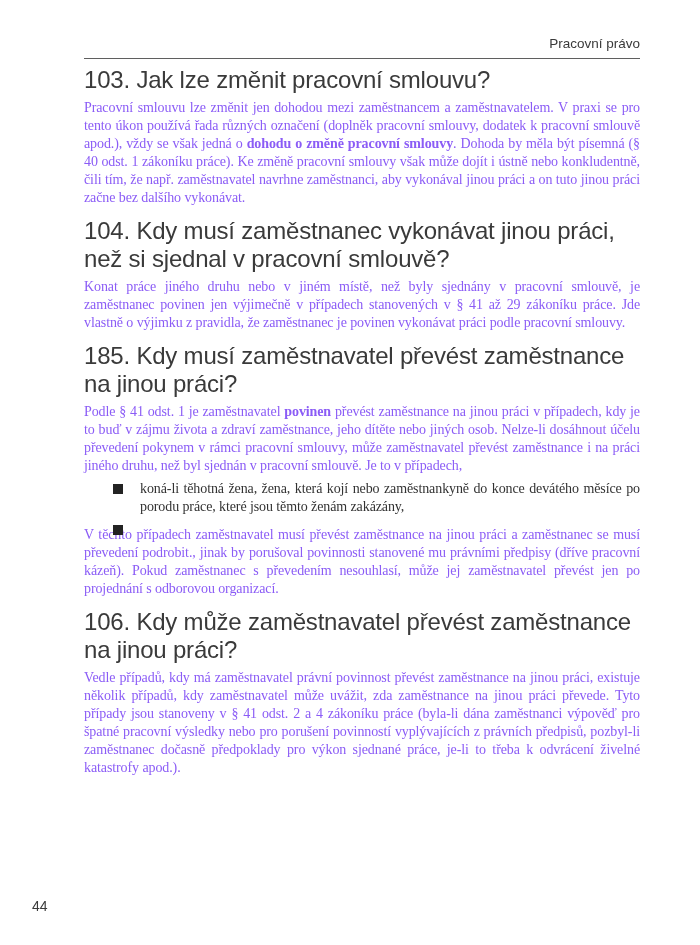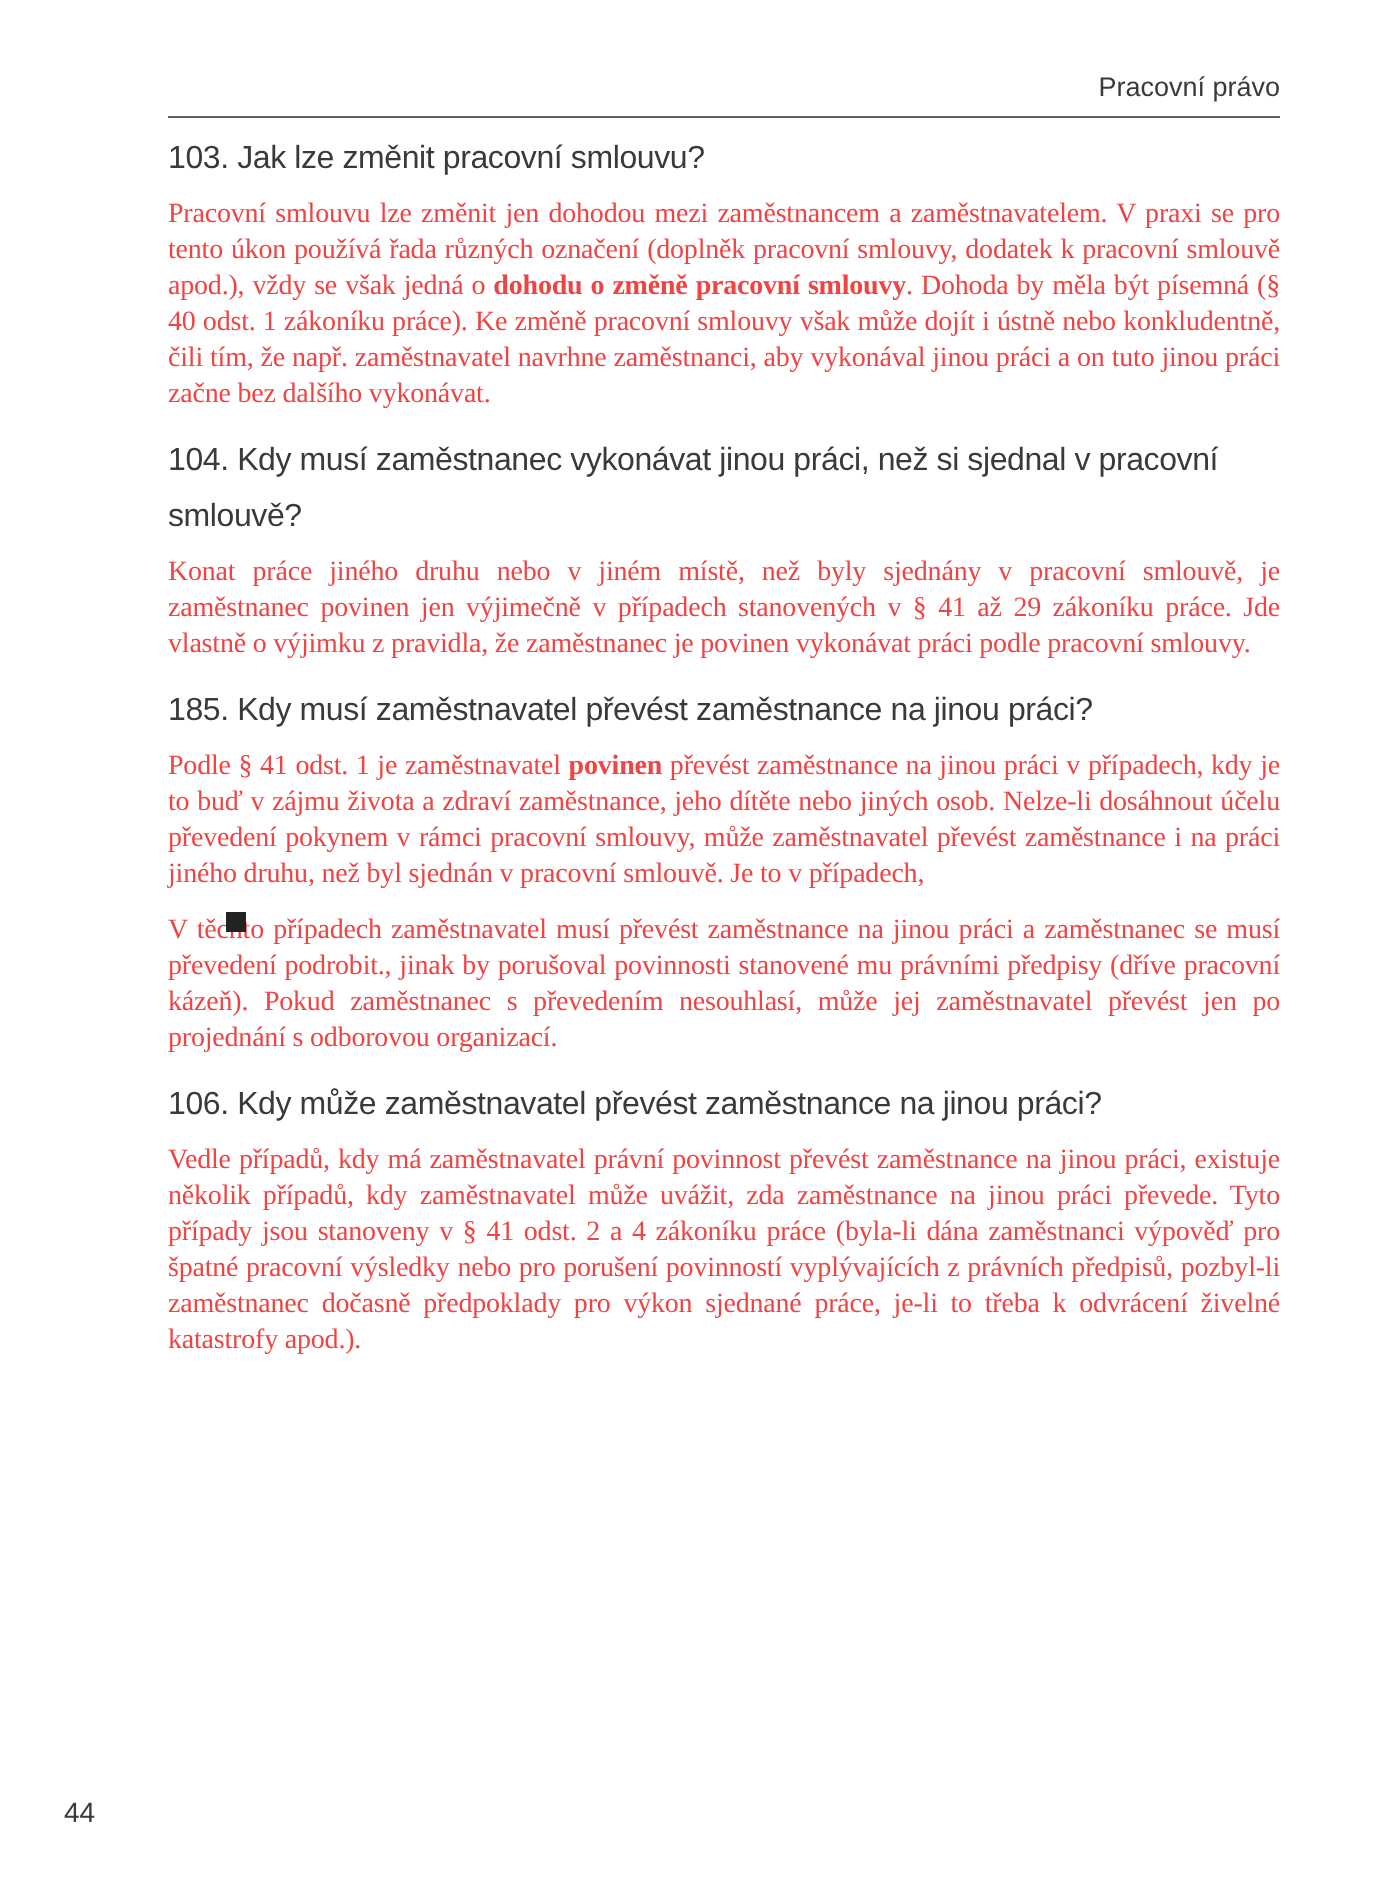--- a/index.html
+++ b/index.html
@@ -19,34 +19,34 @@
     text-align: right;
     font-family: "Liberation Sans", sans-serif;
     font-size: 13.5px;
     color: #3a3a3a;
     padding-bottom: 7px;
     border-bottom: 1.5px solid #5f5f5f;
   }
   h2 {
     font-family: "Liberation Sans", sans-serif;
     font-weight: 400;
-    font-size: 16px;
+    font-size: 24px;
     line-height: 28px;
     letter-spacing: -0.2px;
     color: #3a3a3a;
     margin: 10px 0 5px 0;
   }
   section.first h2 { margin-top: 7px; }
   p.body-text {
     font-family: "Liberation Serif", serif;
     font-size: 14px;
     line-height: 18px;
     letter-spacing: -0.1px;
     text-align: justify;
-    color: #ef4444;
+    color: #8b5cf6;
     margin: 0;
   }
   p.body-text b { font-weight: 700; }
   p.closing { margin-top: 10px; }
   ul.bullet-list {
     list-style: none;
     margin: 5px 0 7px 0;
     padding: 0;
   }
   li.bullet-item {
@@ -93,20 +93,24 @@
 
   <section>
     <h2>185. Kdy musí zaměstnavatel převést zaměstnance na jinou práci?</h2>
     <p class="body-text"><span>Podle § 41 odst. 1 je zaměstnavatel </span><b>povinen</b><span> převést zaměstnance na jinou práci v případech, kdy je to buď v zájmu života a zdraví zaměstnance, jeho dítěte nebo jiných osob. Nelze-li dosáhnout účelu převedení pokynem v rámci pracovní smlouvy, může zaměstnavatel převést zaměstnance i na práci jiného druhu, než byl sjednán v pracovní smlouvě. Je to v případech,</span></p>
     <ul class="bullet-list">
       <li class="bullet-item">
         <span class="bullet-marker"></span>
       </li>
       <li class="bullet-item">
         <span class="bullet-marker"></span>
+        <span>koná-li těhotná žena, žena, která kojí nebo zaměstnankyně do konce devátého měsíce po porodu práce, které jsou těmto ženám zakázány,</span>
+      </li>
+      <li class="bullet-item">
+        <span class="bullet-marker"></span>
       </li>
     </ul>
     <p class="body-text closing"><span>V těchto případech zaměstnavatel musí převést zaměstnance na jinou práci a zaměstnanec se musí převedení podrobit., jinak by porušoval povinnosti stanovené mu právními předpisy (dříve pracovní kázeň). Pokud zaměstnanec s převedením nesouhlasí, může jej zaměstnavatel převést jen po projednání s odborovou organizací.</span></p>
   </section>
 
   <section>
     <h2>106. Kdy může zaměstnavatel převést zaměstnance na jinou práci?</h2>
     <p class="body-text"><span>Vedle případů, kdy má zaměstnavatel právní povinnost převést zaměstnance na jinou práci, existuje několik případů, kdy zaměstnavatel může uvážit, zda zaměstnance na jinou práci převede. Tyto případy jsou stanoveny v § 41 odst. 2 a 4 zákoníku práce (byla-li dána zaměstnanci výpověď pro špatné pracovní výsledky nebo pro porušení povinností vyplývajících z právních předpisů, pozbyl-li zaměstnanec dočasně předpoklady pro výkon sjednané práce, je-li to třeba k odvrácení živelné katastrofy apod.).</span></p>
   </section>
 

